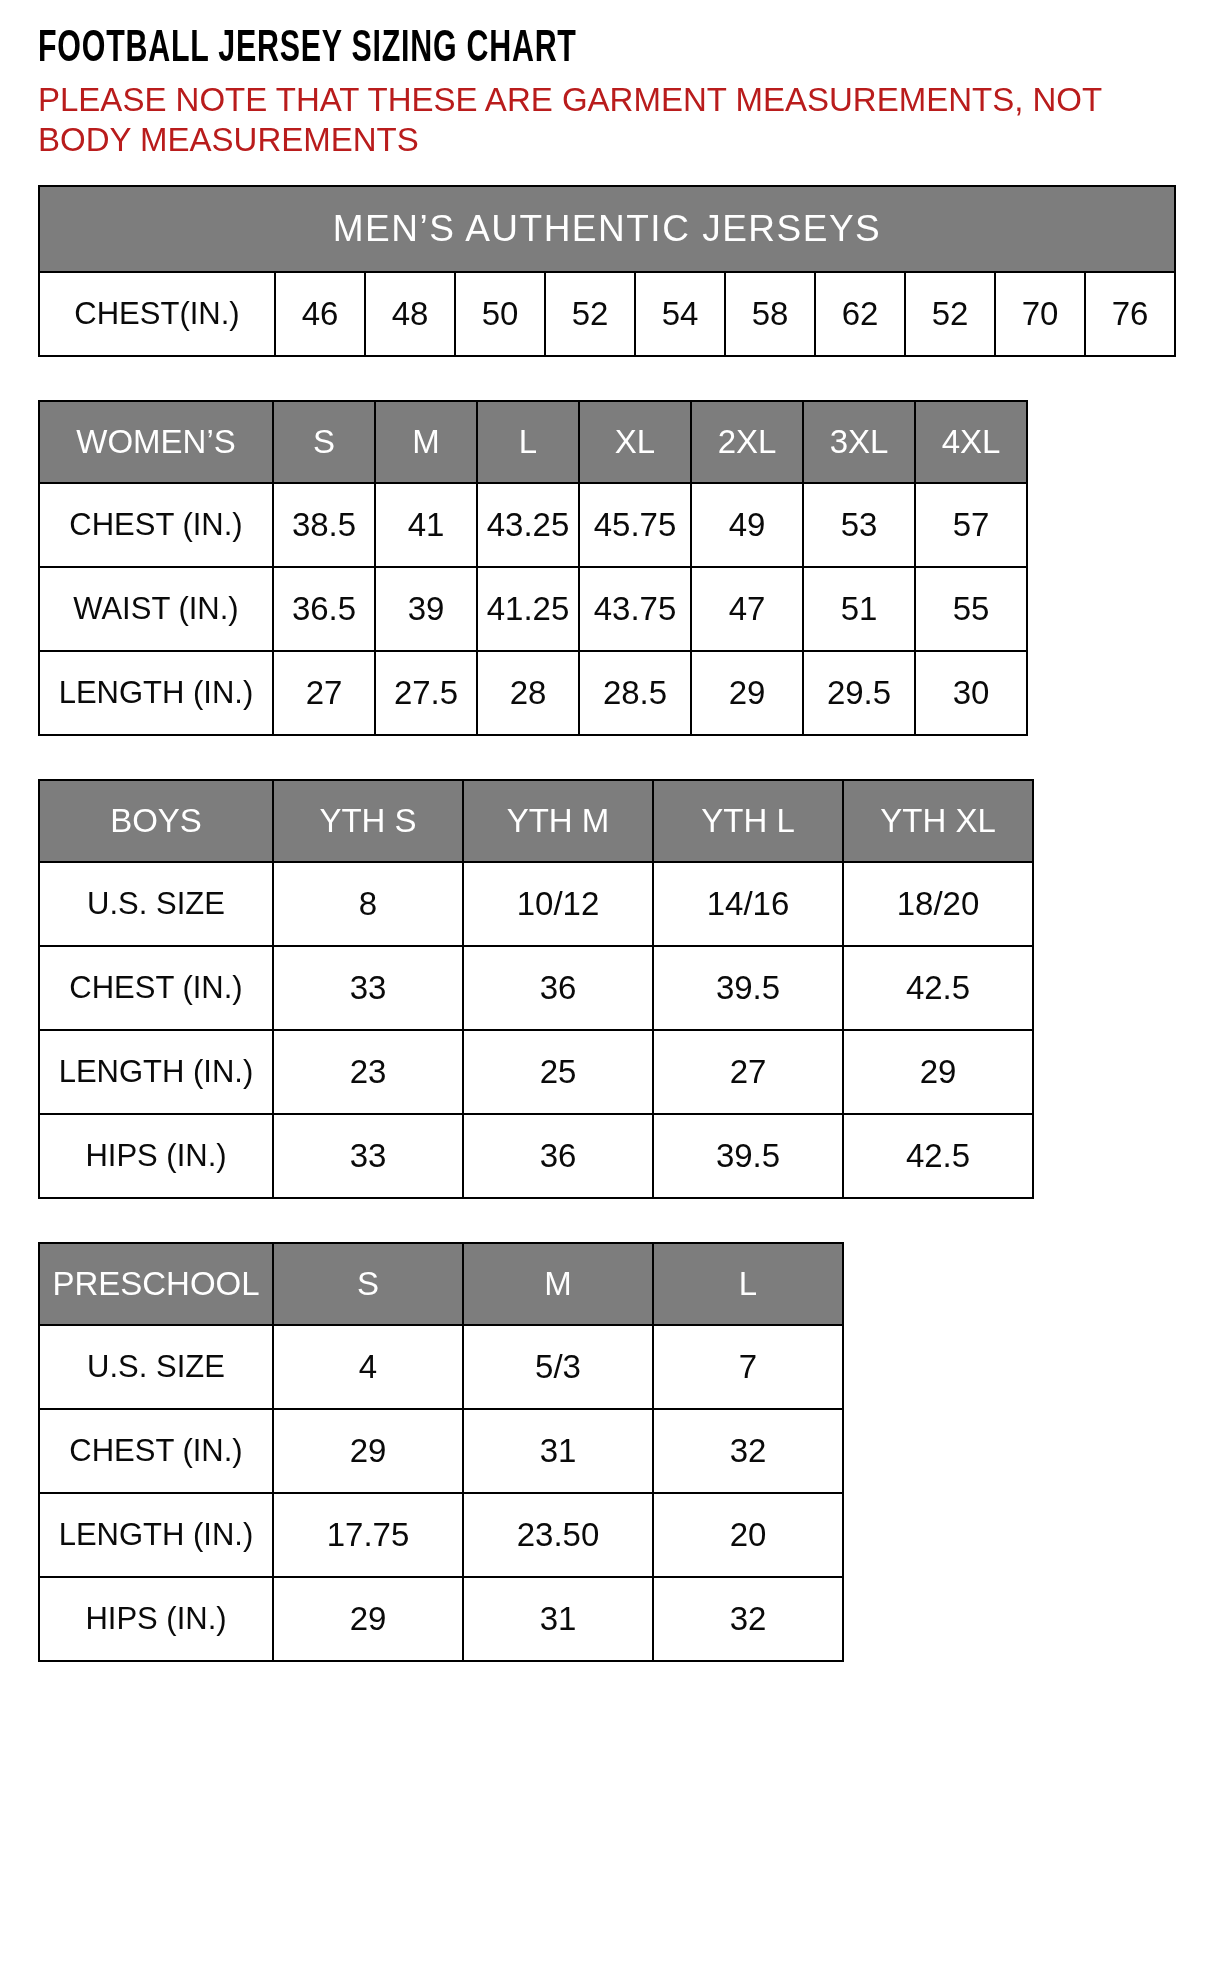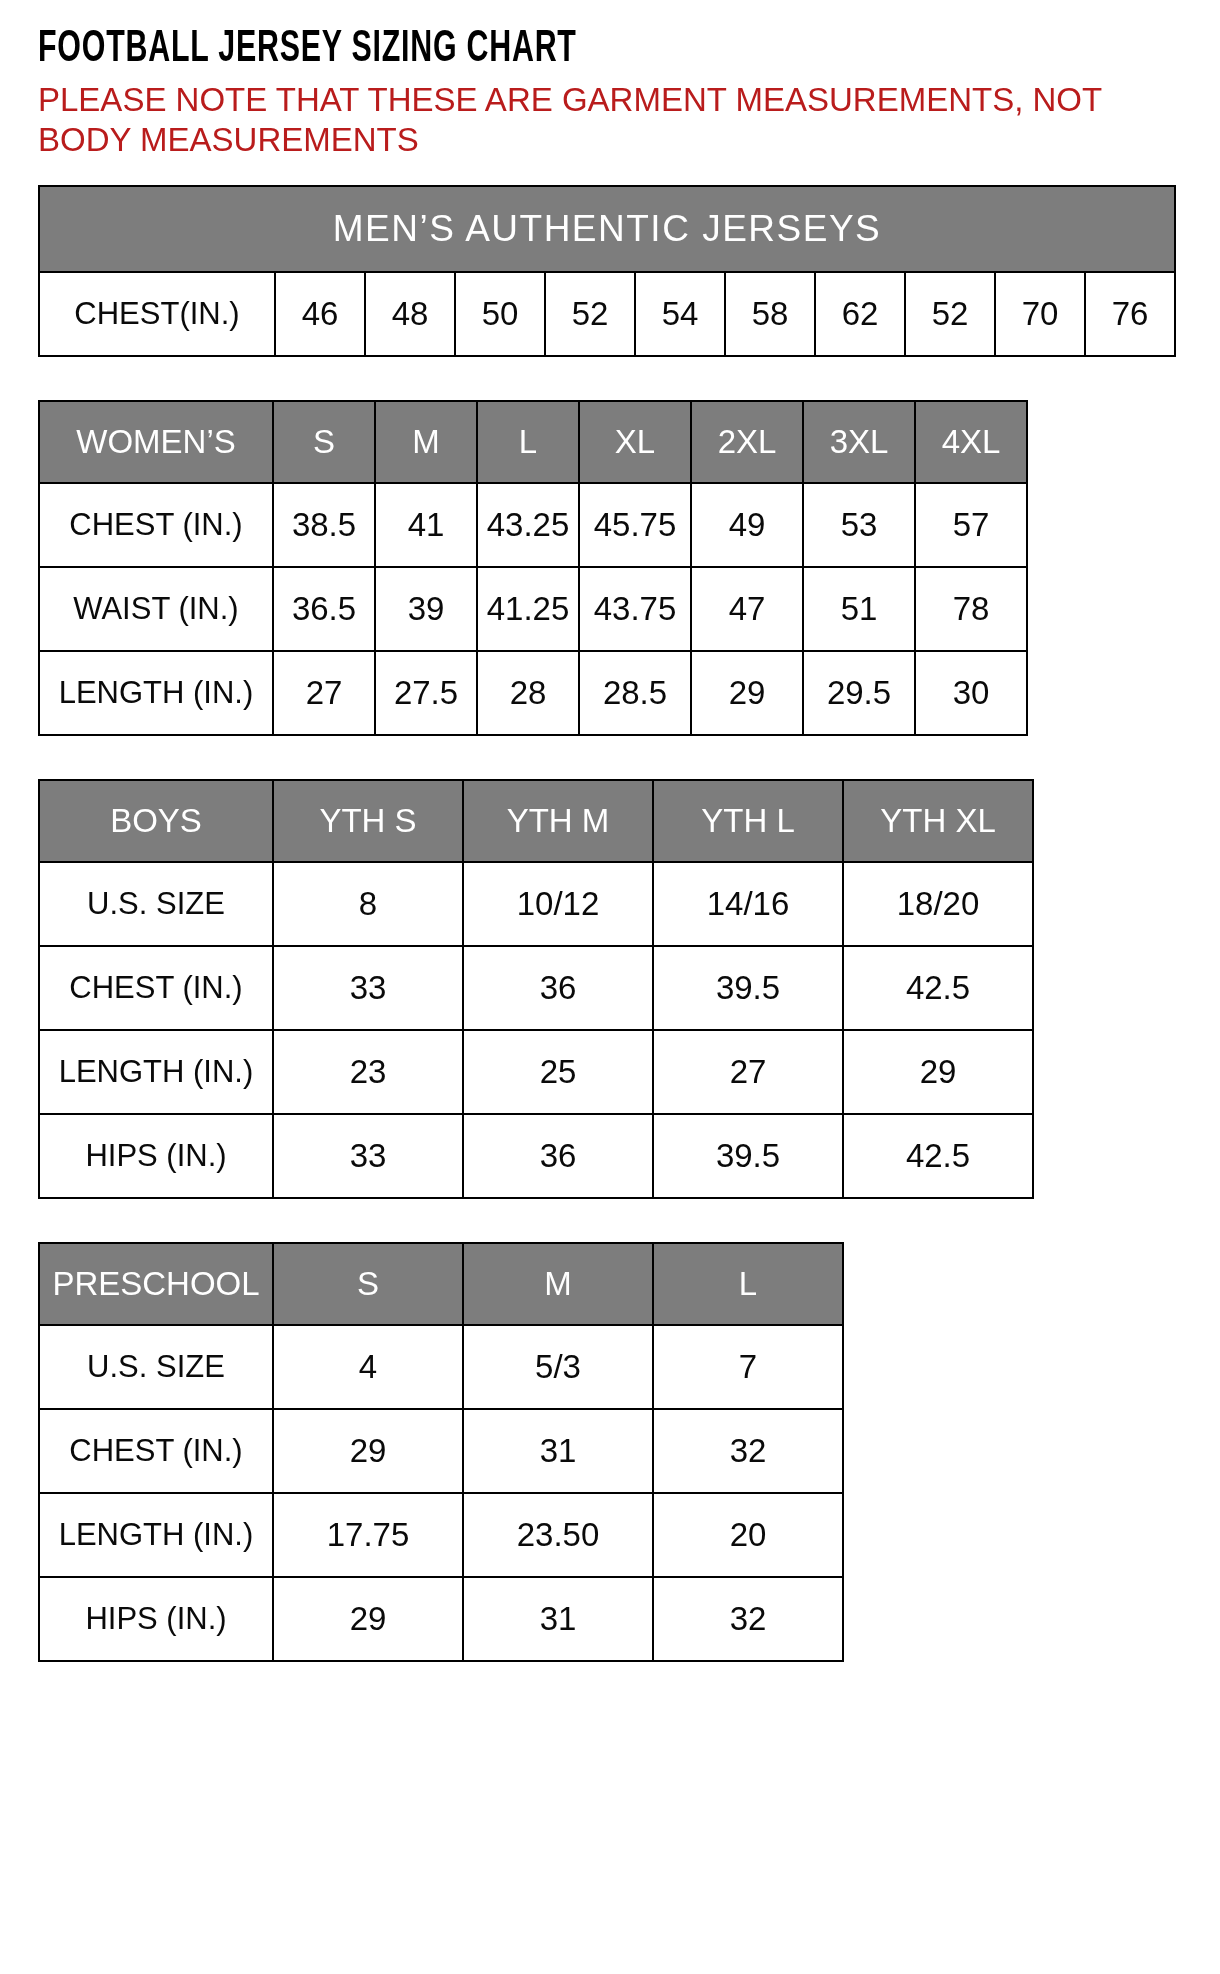--- a/index.html
+++ b/index.html
@@ -102,21 +102,21 @@
         <td>57</td>
       </tr>
       <tr>
         <td class="rowlabel">WAIST (IN.)</td>
         <td>36.5</td>
         <td>39</td>
         <td>41.25</td>
         <td>43.75</td>
         <td>47</td>
         <td>51</td>
-        <td>78</td>
+        <td>55</td>
       </tr>
       <tr>
         <td class="rowlabel">LENGTH (IN.)</td>
         <td>27</td>
         <td>27.5</td>
         <td>28</td>
         <td>28.5</td>
         <td>29</td>
         <td>29.5</td>
         <td>30</td>

